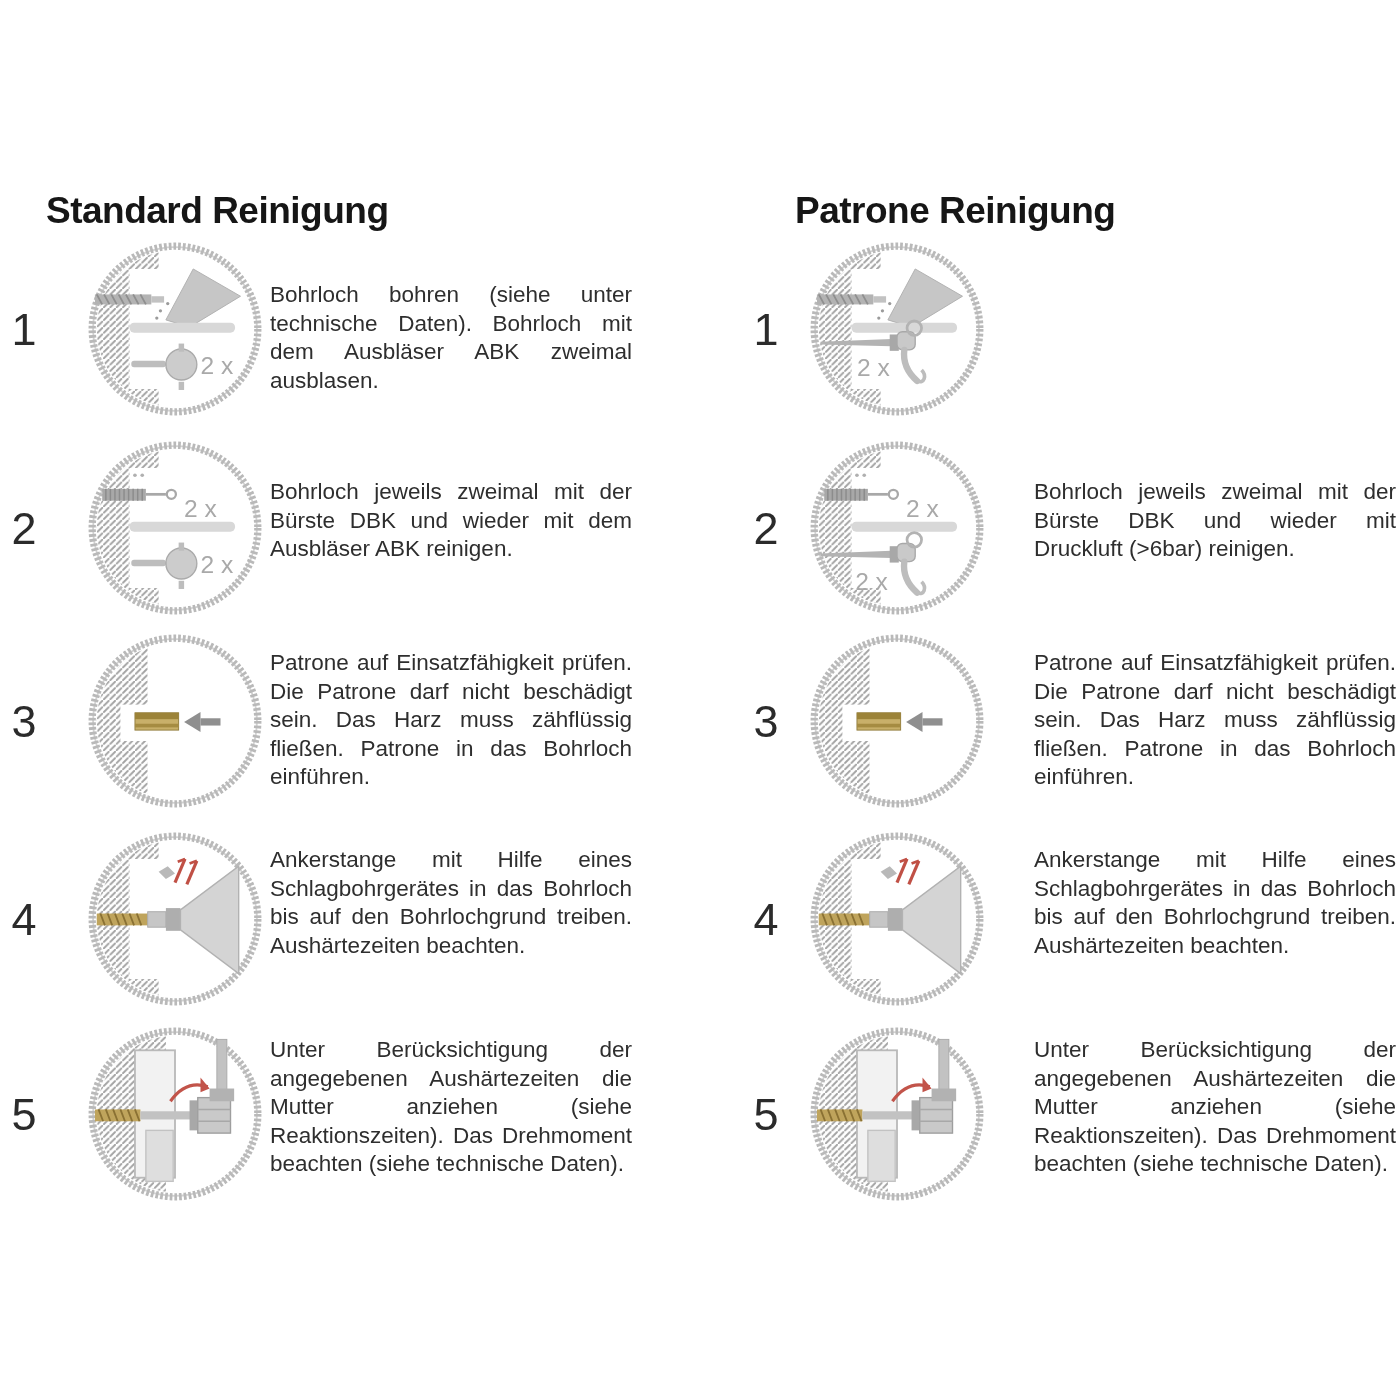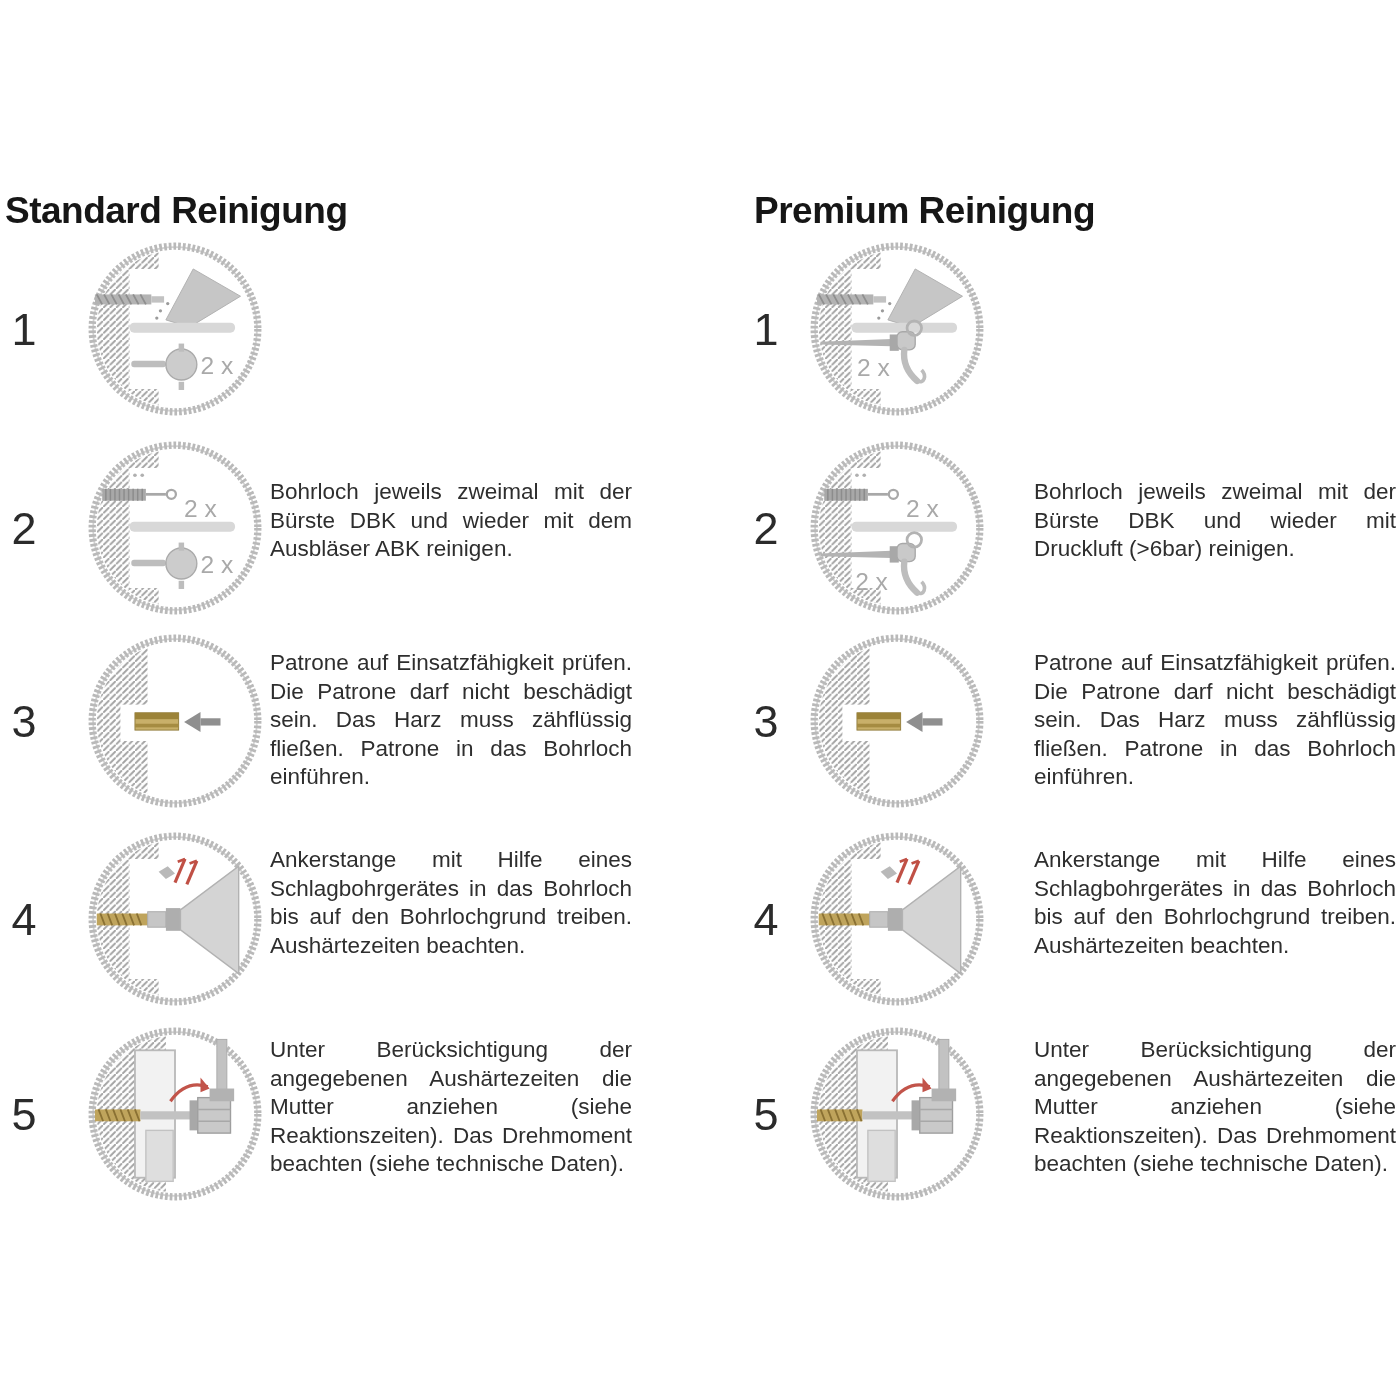--- a/index.html
+++ b/index.html
@@ -3,20 +3,21 @@
 <meta charset="utf-8">
 <style>
   html,body{margin:0;padding:0;background:#ffffff;}
   #sheet{
     position:relative;width:1400px;height:1400px;background:#ffffff;overflow:hidden;
     font-family:"Liberation Sans","DejaVu Sans",sans-serif;
   }
   .col-title{
     position:absolute;font-size:37px;font-weight:700;color:#161616;letter-spacing:-0.5px;
     white-space:nowrap;
+    margin-left:41px;
   }
   .step-number{
     position:absolute;width:40px;font-size:45px;font-weight:400;color:#2b2b2b;text-align:center;
   }
   .step-text{
     position:absolute;width:362px;font-size:22.5px;line-height:28.6px;color:#2e2e2e;
     text-align:justify;text-justify:inter-word;
   }
   .circ{position:absolute;width:182px;height:182px;}
   .circ text{font-family:"Liberation Sans","DejaVu Sans",sans-serif;font-size:27px;fill:#a9a9a9;}
@@ -145,20 +146,21 @@
   <div class="step-number" style="left:4px;top:304px">1</div>
   <svg class="circ" style="left:84px;top:238px" viewBox="0 0 200 200">
     <use href="#g-ring"></use>
       <use href="#g-wallA"></use>
       <use href="#g-drill"></use>
       <use href="#g-cone"></use>
       <use href="#g-bar"></use>
       <use href="#g-pump"></use>
     <text x="128" y="150">2 x</text>
   </svg>
+  <div class="step-text" style="left:270px;top:281px">Bohrloch bohren (siehe unter technische Daten). Bohrloch mit dem Ausbläser ABK zweimal ausblasen.</div>
 
   <div class="step-number" style="left:4px;top:503px">2</div>
   <svg class="circ" style="left:84px;top:437px" viewBox="0 0 200 200">
     <use href="#g-ring"></use>
       <use href="#g-wallA"></use>
       <use href="#g-brush"></use>
       <use href="#g-bar"></use>
       <use href="#g-pump"></use>
     <text x="110" y="88">2 x</text>
     <text x="128" y="150">2 x</text>
@@ -184,21 +186,21 @@
   <div class="step-text" style="left:270px;top:846px">Ankerstange mit Hilfe eines Schlagbohrgerätes in das Bohrloch bis auf den Bohrloch­grund treiben. Aushärtezeiten beachten.</div>
 
   <div class="step-number" style="left:4px;top:1089px">5</div>
   <svg class="circ" style="left:84px;top:1023px" viewBox="0 0 200 200">
     <use href="#g-ring"></use>
       <use href="#g-wallD"></use>
       <use href="#g-nut5"></use>
   </svg>
   <div class="step-text" style="left:270px;top:1036px">Unter Berücksichtigung der angegebenen Aushärtezeiten die Mutter anziehen (siehe Reaktionszeiten). Das Drehmoment beachten (siehe technische Daten).</div>
 
-  <div class="col-title" style="left:754px;top:190px">Premium Reinigung</div>
+  <div class="col-title" style="left:754px;top:190px">Patrone Reinigung</div>
 
   <div class="step-number" style="left:746px;top:304px">1</div>
   <svg class="circ" style="left:806px;top:238px" viewBox="0 0 200 200">
     <use href="#g-ring"></use>
       <use href="#g-wallA"></use>
       <use href="#g-drill"></use>
       <use href="#g-cone"></use>
       <use href="#g-bar"></use>
       <use href="#g-airgun"></use>
     <text x="56" y="152">2 x</text>

